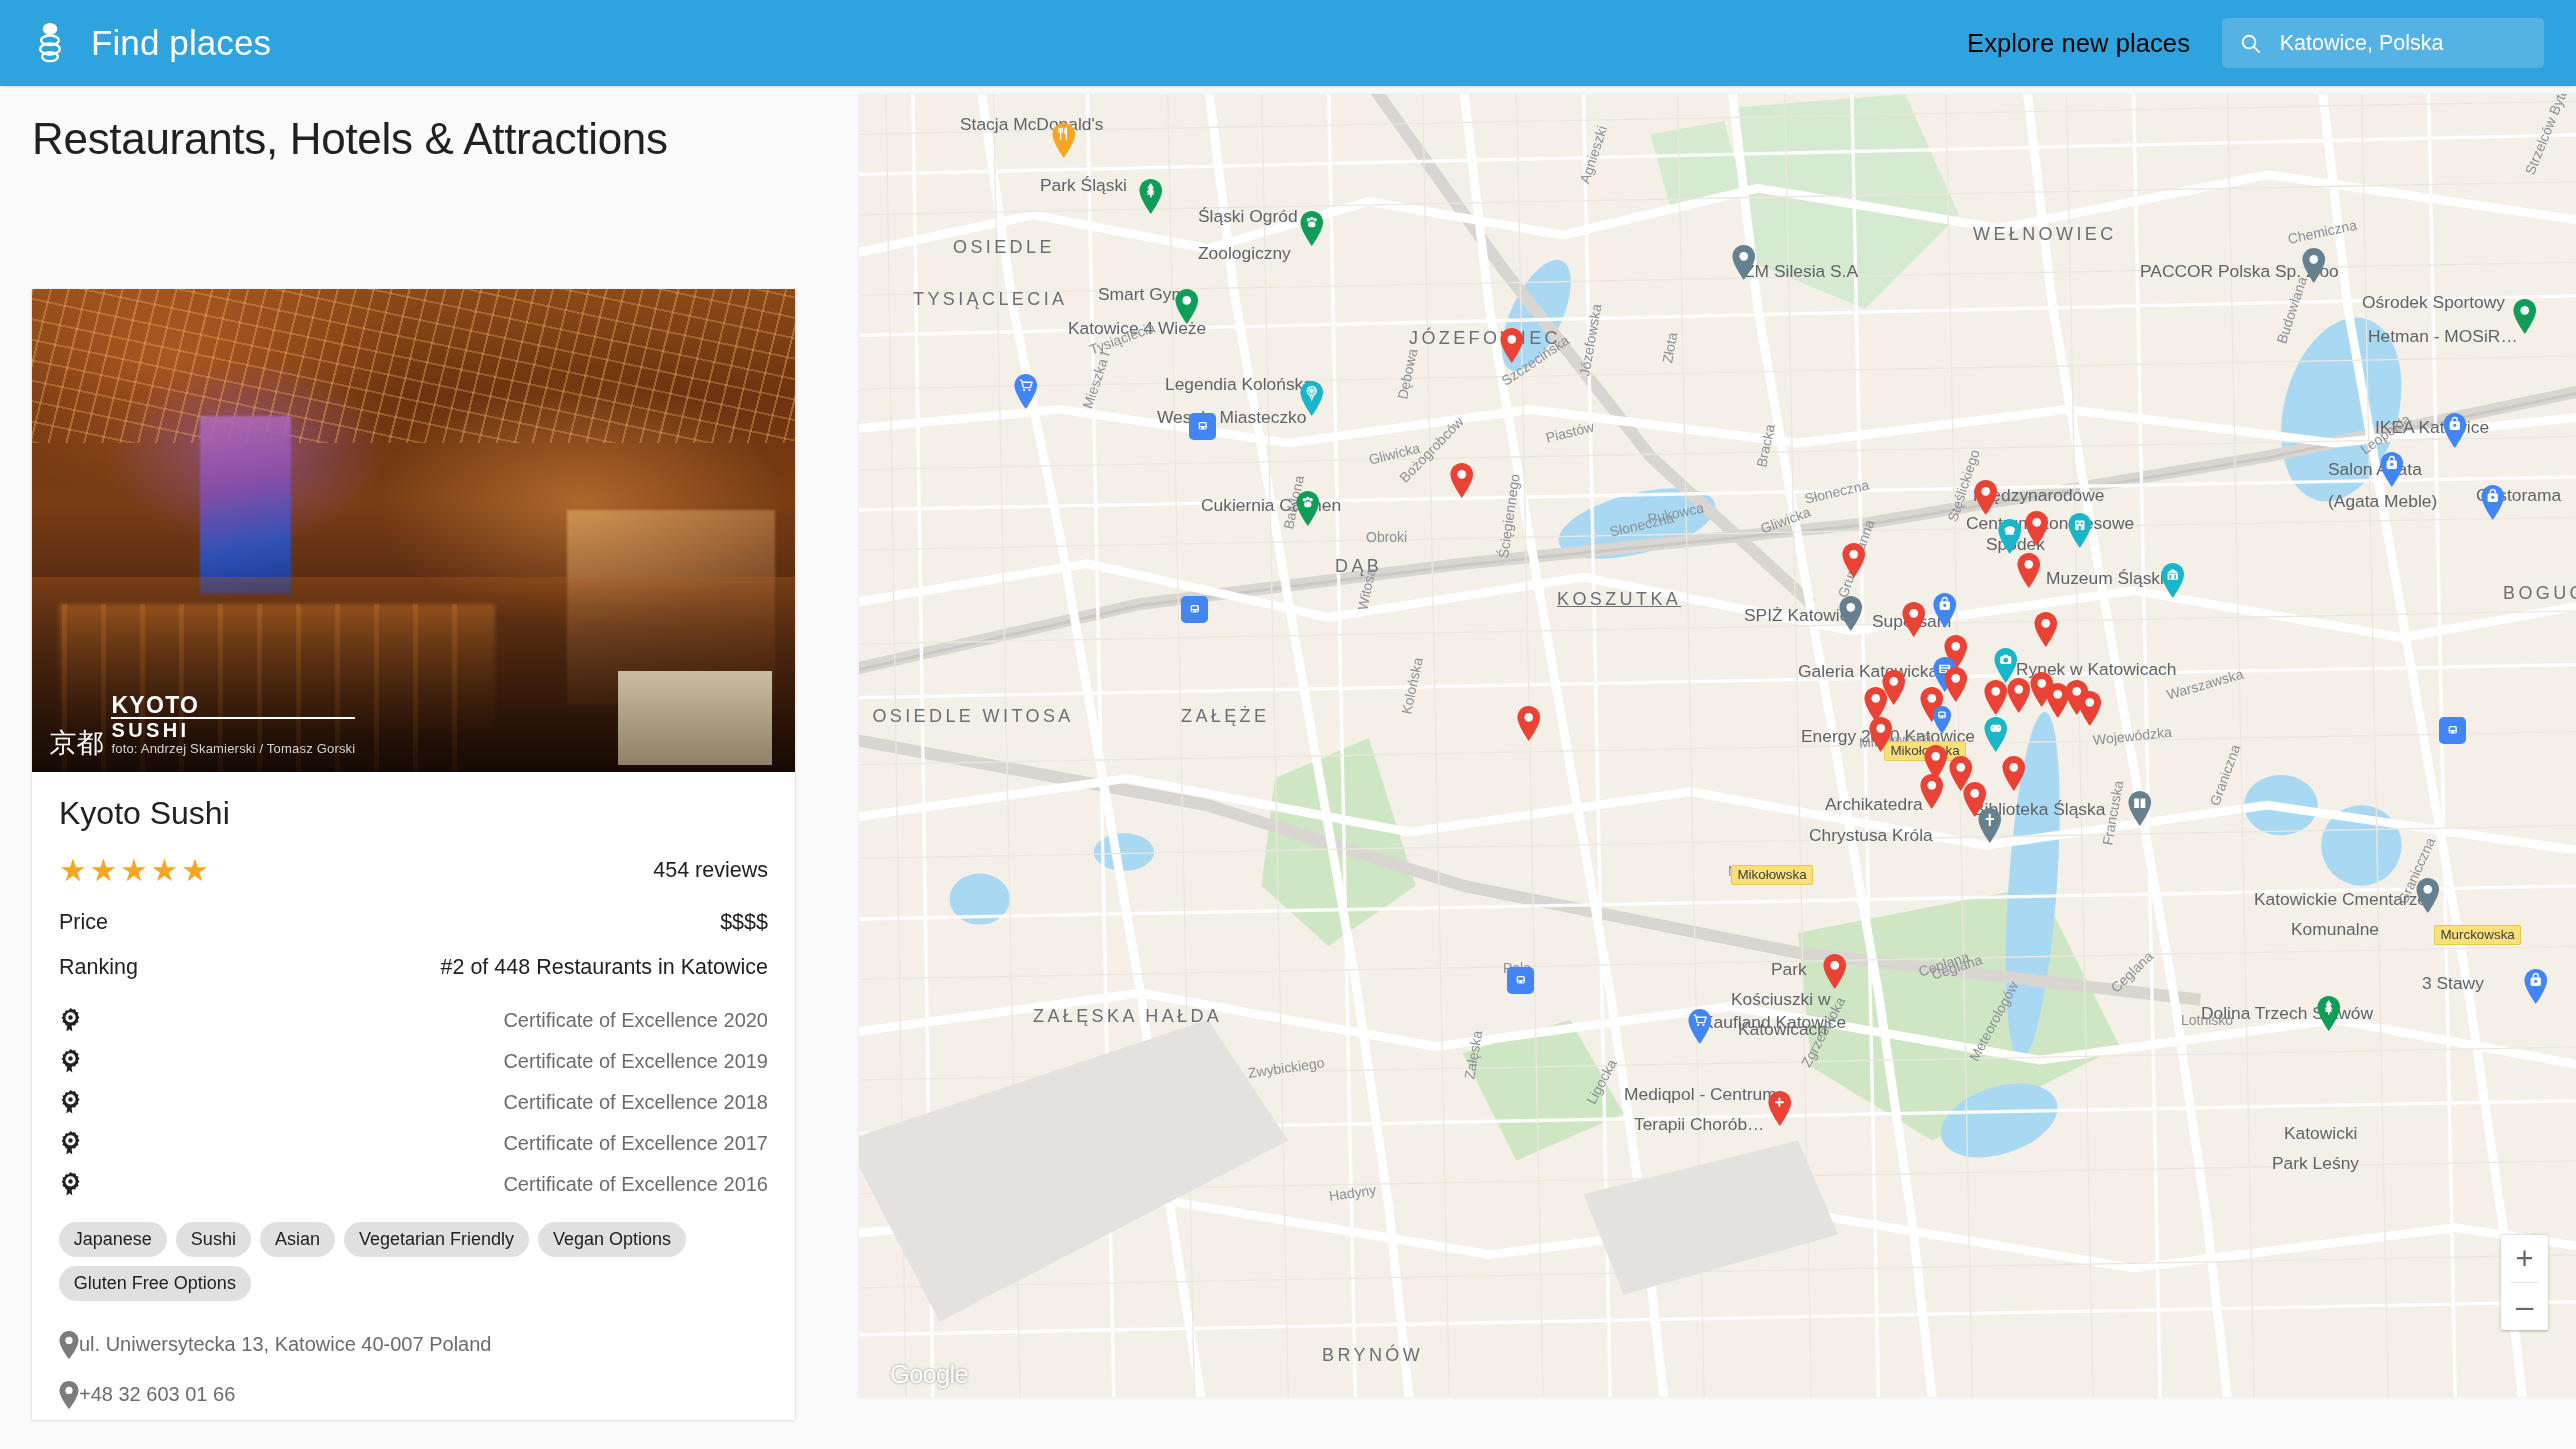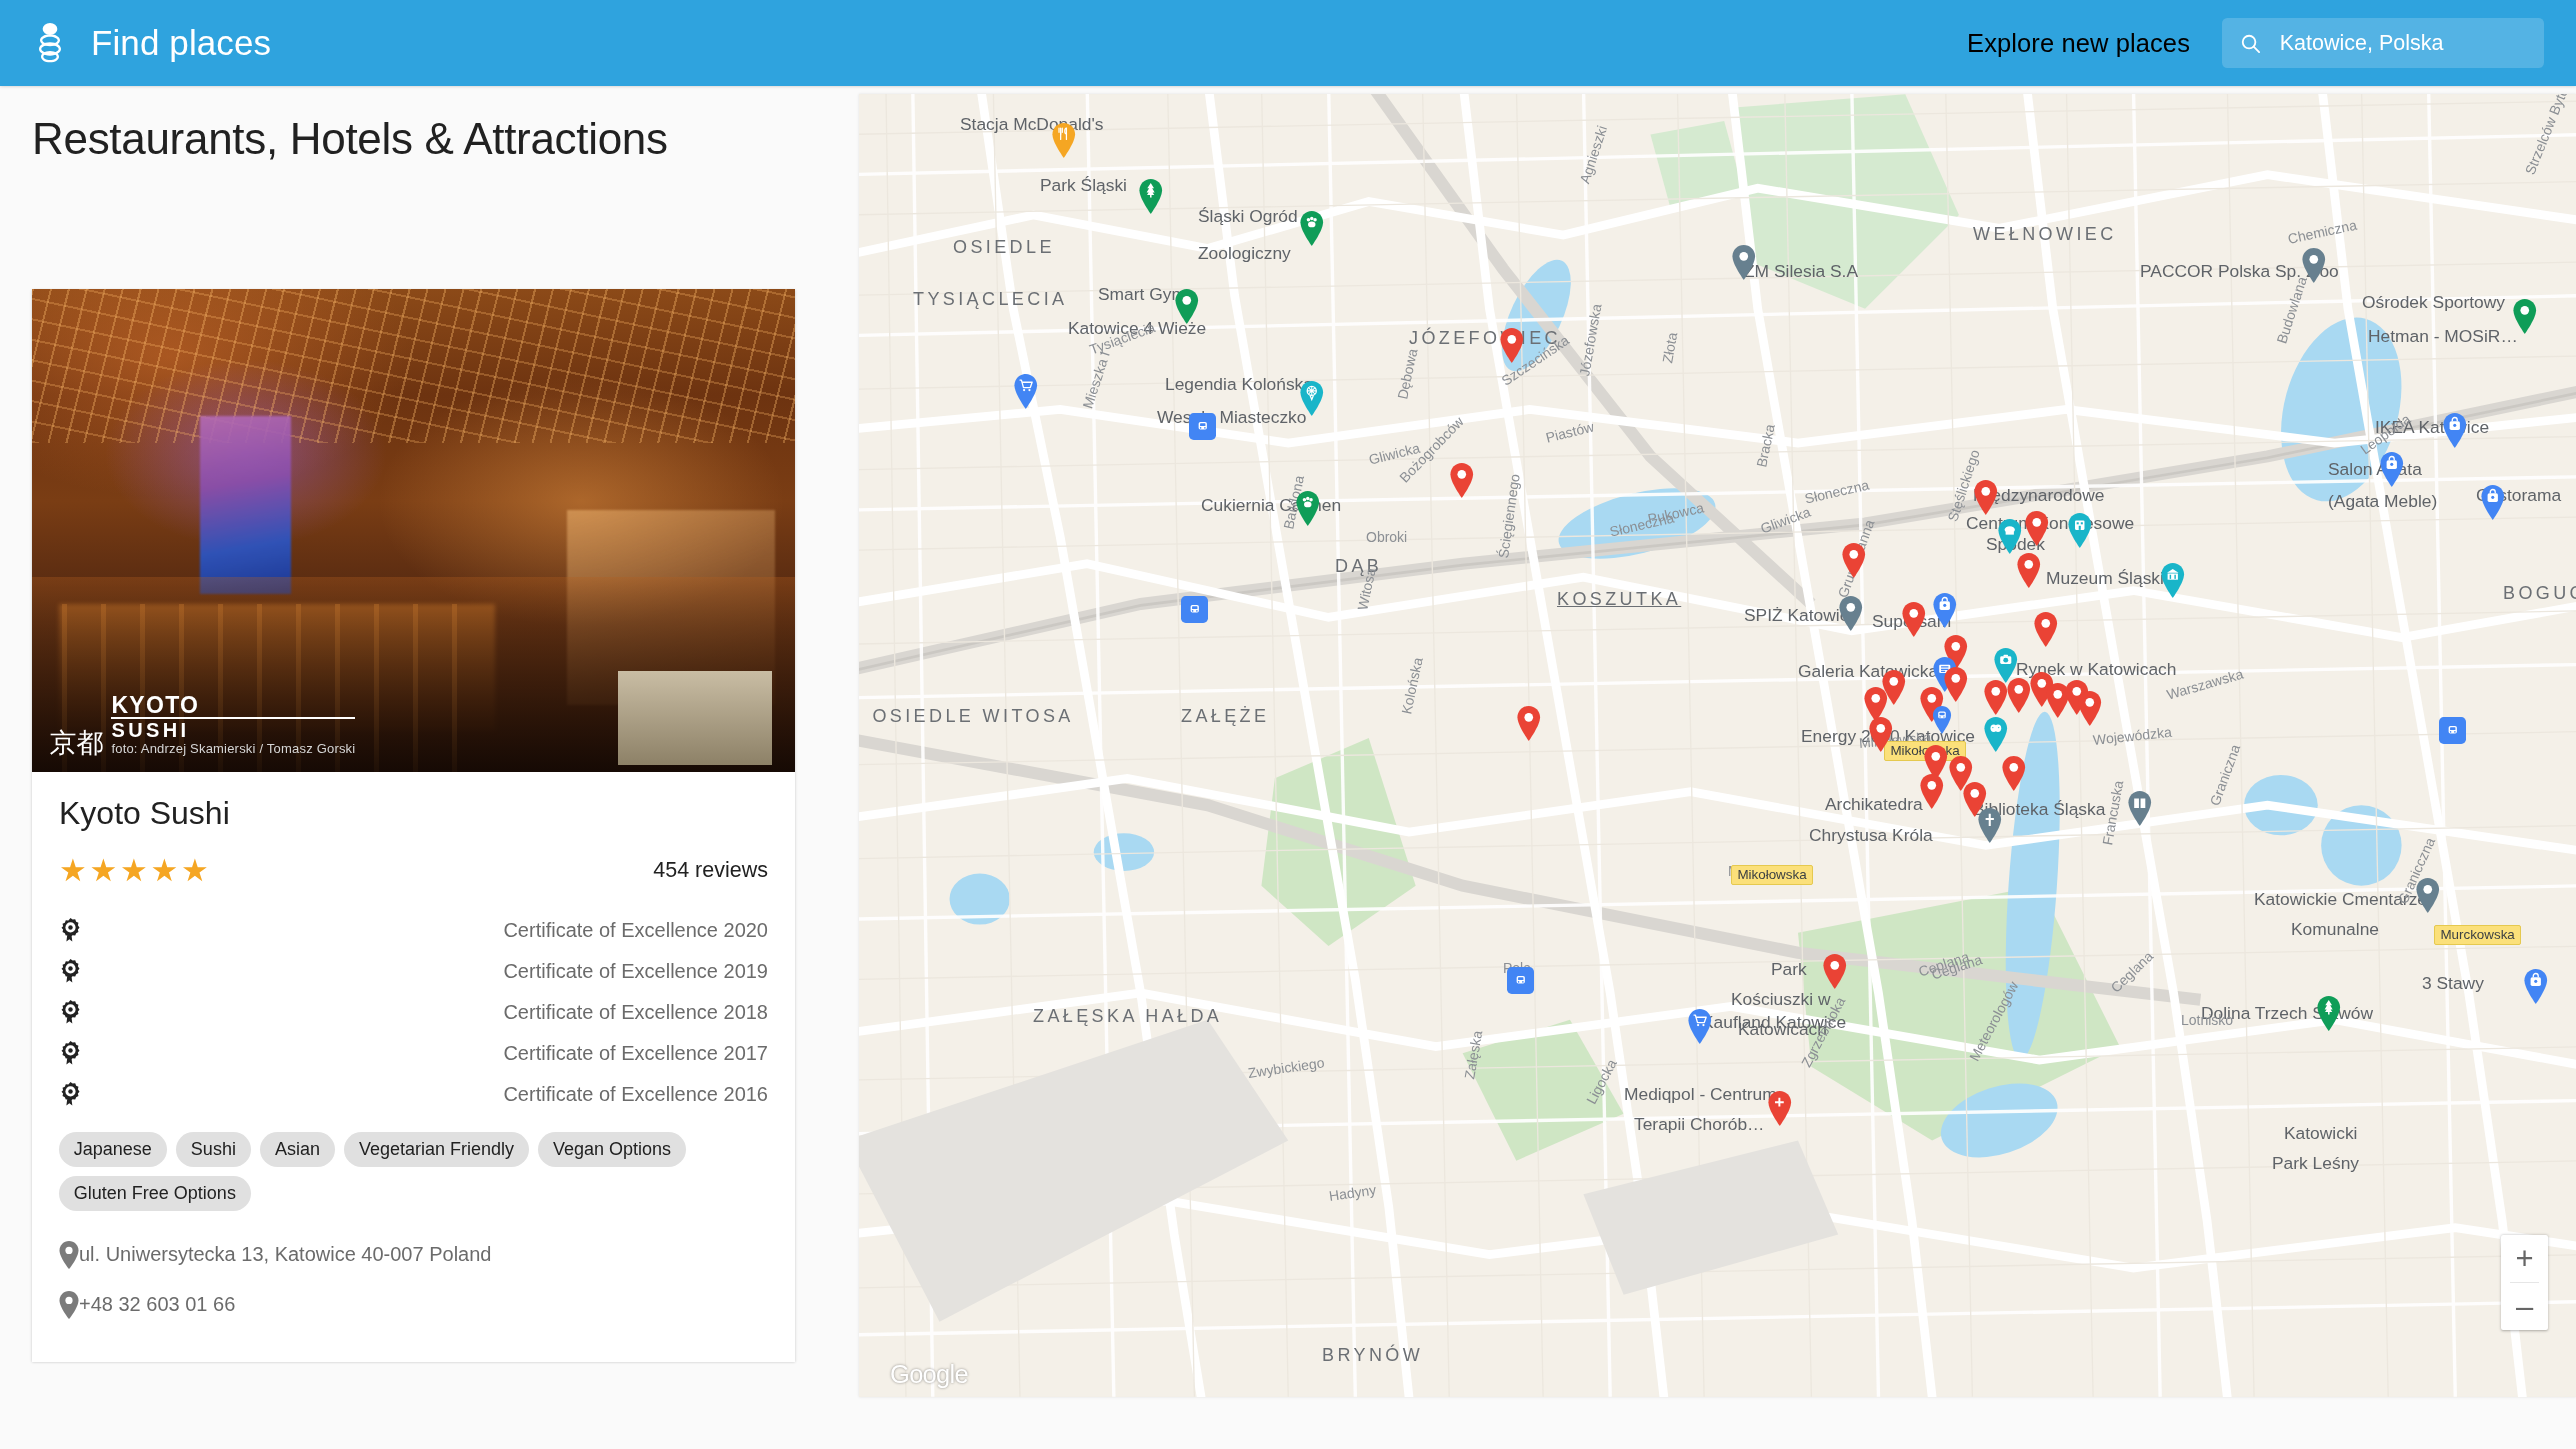--- a/index.html
+++ b/index.html
@@ -294,20 +294,30 @@
         <span class="stars">
             <span class="star">★</span>
             <span class="star">★</span>
             <span class="star">★</span>
             <span class="star">★</span>
             <span class="star">★</span>
           </span>
         <span class="reviews">454 reviews</span>
       </div>
 
+      <div>
+        <div class="kv-row">
+          <span class="kv-key">Price</span>
+          <span class="kv-val">$$$$</span>
+        </div>
+        <div class="kv-row">
+          <span class="kv-key">Ranking</span>
+          <span class="kv-val">#2 of 448 Restaurants in Katowice</span>
+        </div>
+      </div>
 
       <div class="cert-list">
           <div class="cert-row">
             <span class="cert-icon"><svg viewBox="0 0 24 28" width="23" height="27" aria-hidden="true">
   <path d="M12 1l2.2 1.6 2.7-.3 1 2.5 2.4 1.2-.6 2.6L21.4 11l-1.7 2 .6 2.6-2.4 1.2-1 2.5-2.7-.3L12 20.6 9.8 19l-2.7.3-1-2.5-2.4-1.2.6-2.6L2.6 11l1.7-1.4-.6-2.6 2.4-1.2 1-2.5 2.7.3z" fill="#222"></path>
   <circle cx="12" cy="10.8" r="5.3" fill="#fff"></circle>
                 <circle cx="12" cy="10.8" r="2.3" fill="#222"></circle>
   <path d="M8.6 18.6l-.9 7 3.1-2.4 3.1 2.4-.9-7z" fill="#222"></path>
 </svg></span>
             <span class="cert-text">Certificate of Excellence 2020</span>

